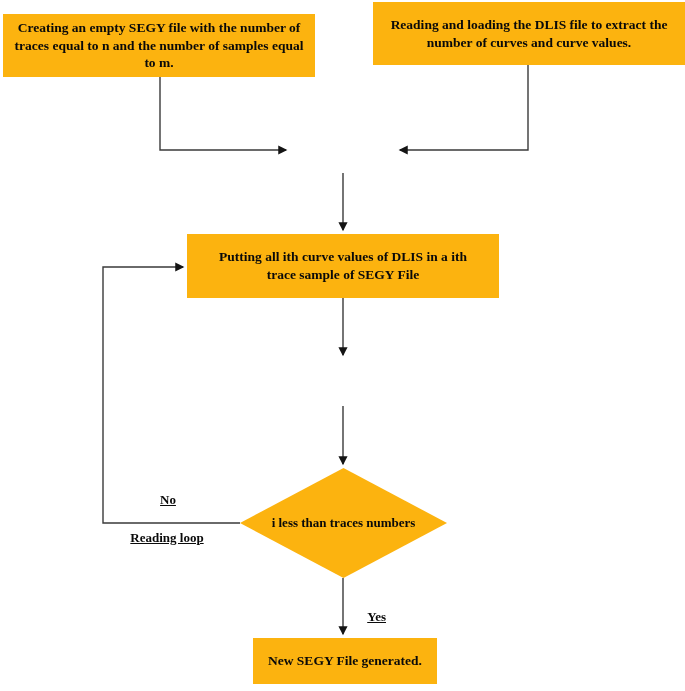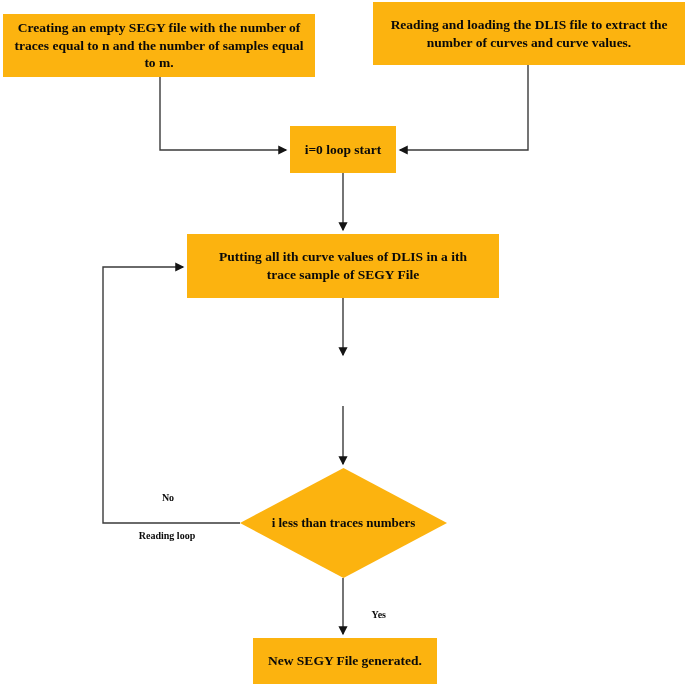--- a/index.html
+++ b/index.html
@@ -41,22 +41,23 @@
     left:240px;top:468px;width:207px;height:110px;
     clip-path:polygon(50% 0,100% 50%,50% 100%,0 50%);
     padding:3px 26px;
     font-size:13px;
   }
   .node-generated{left:253px;top:638px;width:184px;height:46px;}
   .edge-label{
     position:absolute;
     color:var(--text);
     font-weight:bold;
-    font-size:10px;
+    font-size:13px;
     text-align:center;
+    text-decoration:underline;
   }
   .label-no{left:140px;top:492px;width:56px;}
   .label-continue{left:110px;top:530px;width:114px;}
   .label-yes{left:346px;top:609px;width:40px;text-align:right;}
 </style>
 </head>
 <body>
 
 <div class="canvas">
 
@@ -76,23 +77,20 @@
   </svg>
 
   <div class="node node-create">
     <span>Creating an empty SEGY file with the number of traces equal to n and the number of samples equal to m.</span>
   </div>
 
   <div class="node node-read">
     <span>Reading and loading the DLIS file to extract the number of curves and curve values.</span>
   </div>
 
-  <div class="node node-loop-start">
-    <span>i=0 loop start</span>
-  </div>
 
   <div class="node node-putting">
     <span>Putting all ith curve values of DLIS  in a ith trace sample of SEGY File</span>
   </div>
 
 
   <div class="node node-decision">
     <span>i less than traces numbers</span>
   </div>
 

